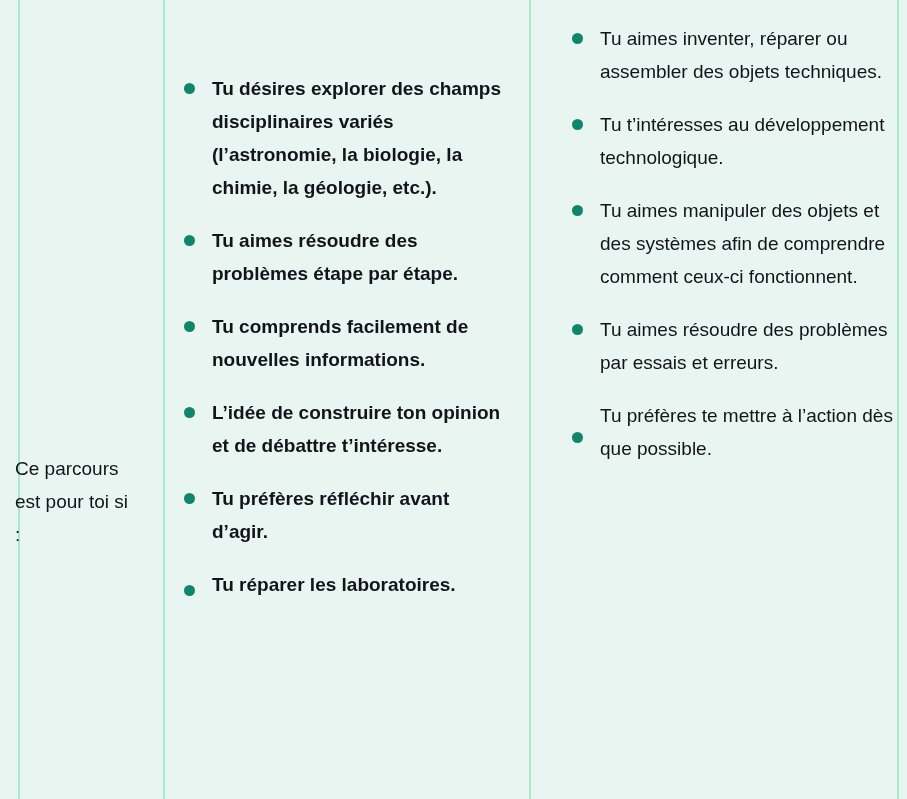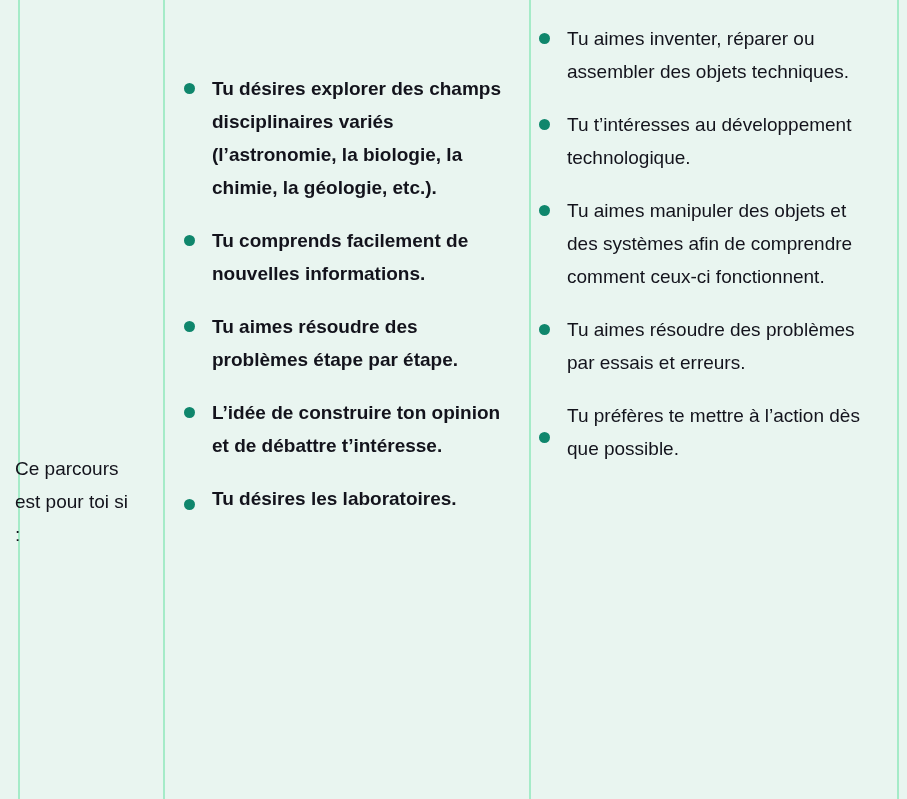--- a/index.html
+++ b/index.html
@@ -43,21 +43,21 @@
   .bullet-list {
     position: absolute;
     list-style: none;
   }
   .bullet-list.science {
     left: 184px; top: 72px;
     width: 322px;
     font-weight: bold;
   }
   .bullet-list.techno {
-    left: 539px; top: 22px;
+    left: 572px; top: 22px;
     width: 328px;
   }
   .bullet-item {
     display: flex;
     align-items: flex-start;
     margin-bottom: 20px;
   }
   .bullet-item:last-child { margin-bottom: 0; align-items: center; }
   .bullet-dot {
     flex: 0 0 auto;
@@ -85,38 +85,42 @@
 
   <ul class="bullet-list science">
 
       <li class="bullet-item">
         <span class="bullet-dot"></span>
         <span class="bullet-text">Tu désires explorer des champs disciplinaires variés (l’astronomie, la biologie, la chimie, la géologie, etc.).</span>
       </li>
 
       <li class="bullet-item">
         <span class="bullet-dot"></span>
-        <span class="bullet-text">Tu comprends facilement de nouvelles informations.</span>
+        <span class="bullet-text">Tu aimes résoudre des problèmes étape par étape.</span>
       </li>
 
       <li class="bullet-item">
         <span class="bullet-dot"></span>
-        <span class="bullet-text">Tu aimes résoudre des problèmes étape par étape.</span>
+        <span class="bullet-text">Tu comprends facilement de nouvelles informations.</span>
       </li>
 
       <li class="bullet-item">
         <span class="bullet-dot"></span>
         <span class="bullet-text">L’idée de construire ton opinion et de débattre t’intéresse.</span>
       </li>
 
 
+      <li class="bullet-item">
+        <span class="bullet-dot"></span>
+        <span class="bullet-text">Tu préfères réfléchir avant d’agir.</span>
+      </li>
 
       <li class="bullet-item">
         <span class="bullet-dot"></span>
-        <span class="bullet-text">Tu désires les laboratoires.</span>
+        <span class="bullet-text">Tu réparer les laboratoires.</span>
       </li>
     </ul>
 
   <ul class="bullet-list techno">
 
       <li class="bullet-item">
         <span class="bullet-dot"></span>
         <span class="bullet-text">Tu aimes inventer, réparer ou assembler des objets techniques.</span>
       </li>
 

